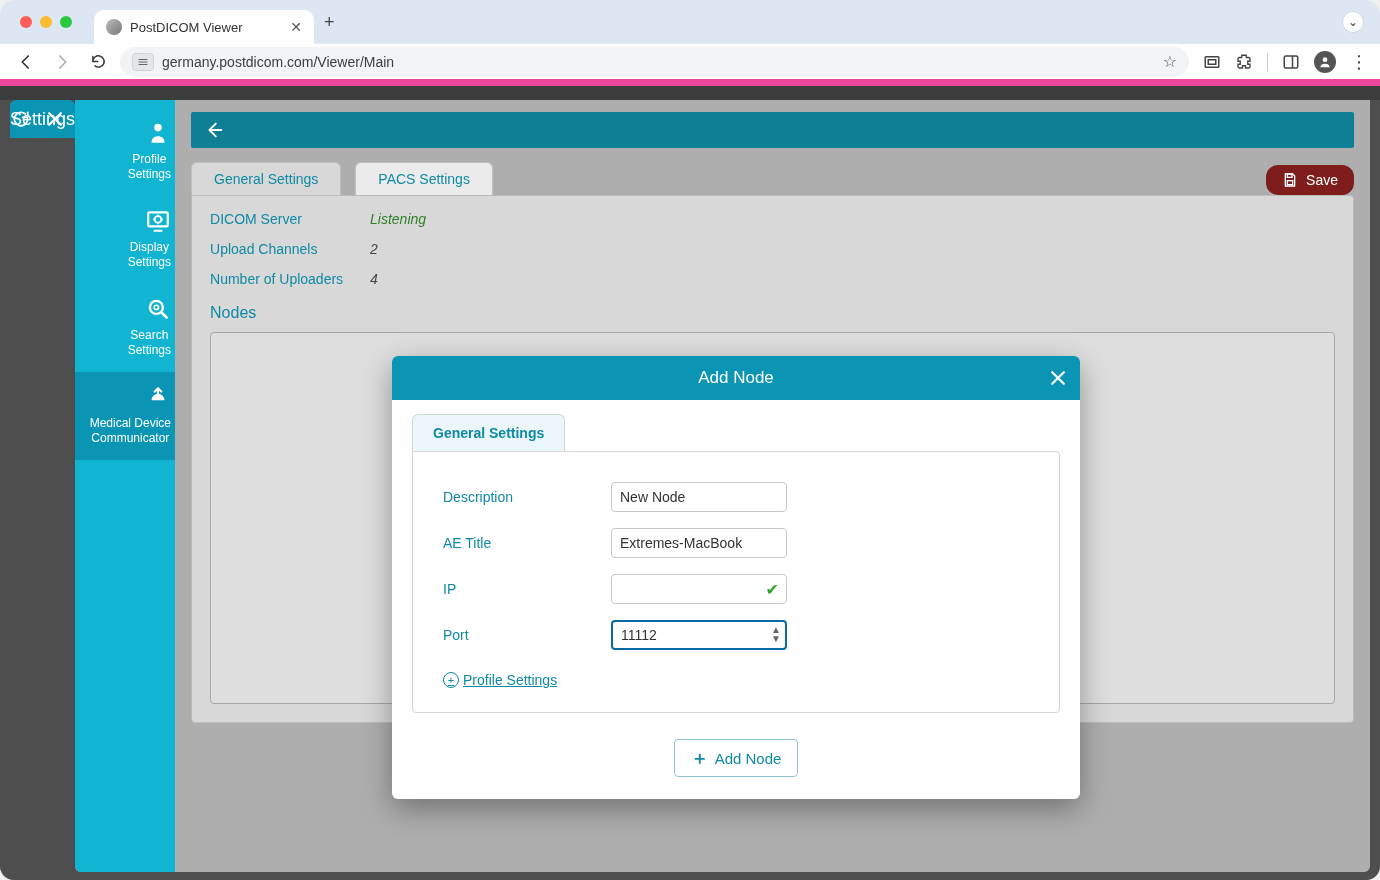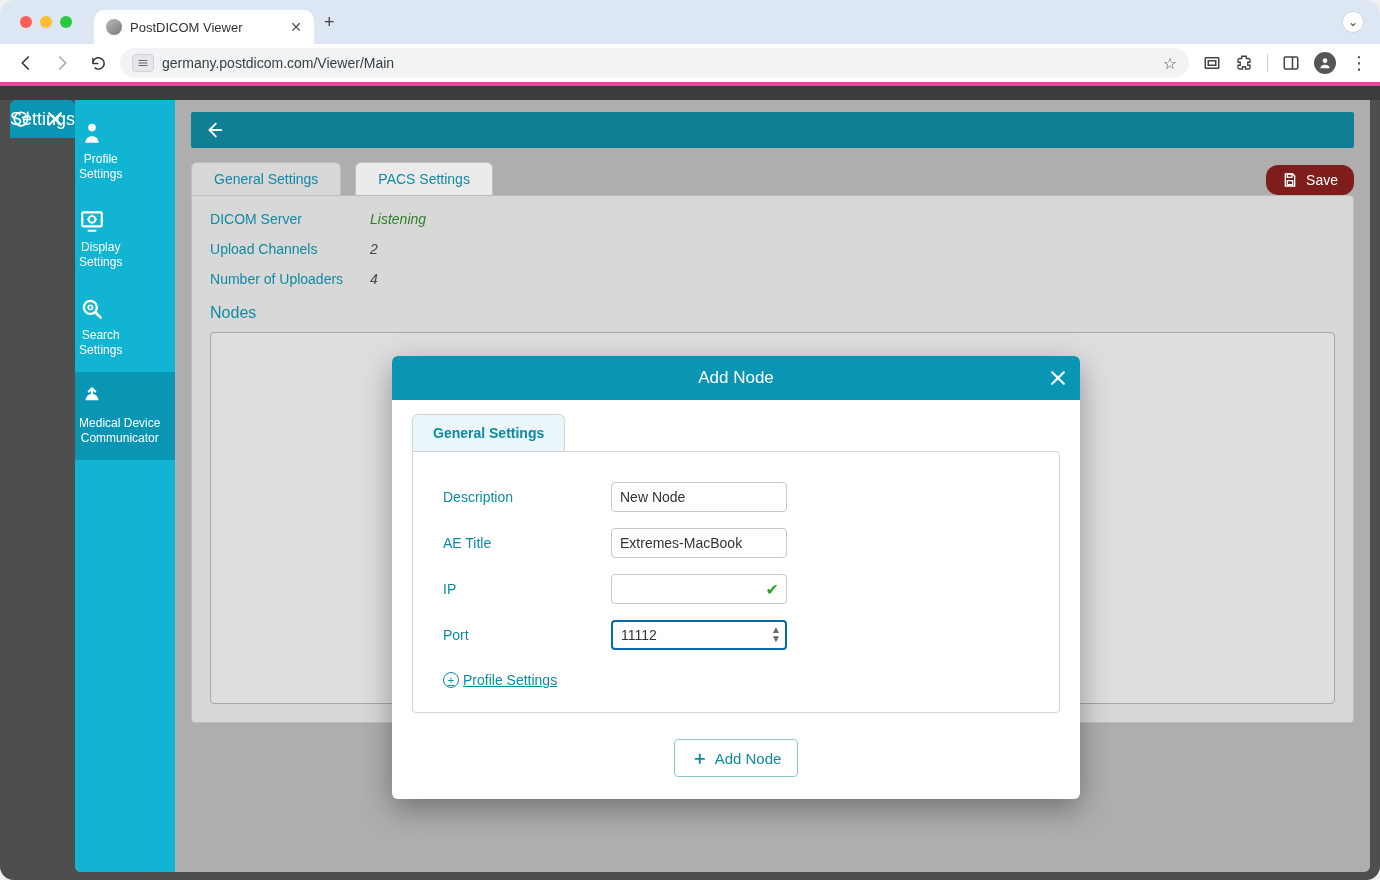--- a/index.html
+++ b/index.html
@@ -49,21 +49,21 @@
     width: 22px; height: 22px; border-radius: 50%;
     display:flex; align-items:center; justify-content:center;
     font-size: 12px; color:#444; background:#fff; border:1px solid #d0d7e2;
   }
 
   
   .urlbar-row {
     height: 42px; background: #fff;
     display: flex; align-items: center;
     padding: 0 12px; gap: 8px;
-    border-bottom: 4px solid #ec4899;
+    border-bottom: 7px solid #ec4899;
   }
   .nav-btn { width: 28px; height: 28px; display:flex; align-items:center; justify-content:center; color:#333; border-radius:50%; cursor:pointer; }
   .nav-btn.disabled { color:#aaa; }
   .urlbar {
     flex: 1; height: 30px;
     background: #f1f3f4;
     border-radius: 16px;
     display: flex; align-items: center;
     padding: 0 12px; gap: 8px;
     font-size: 14px; color: #3c4043;
@@ -112,21 +112,21 @@
     flex:1; display:flex; background:#b8b8b8;
     border-radius: 0 0 6px 6px; overflow:hidden;
     position: relative;
   }
   .side-nav {
     width: 100px; background: #12b5d1;
     display:flex; flex-direction:column;
     padding-top: 8px;
   }
   .side-item {
-    display:flex; flex-direction:column; align-items:flex-start;
+    display:flex; flex-direction:column; align-items:flex-end;
     color:#fff; font-size:12px; text-align:center;
     padding: 12px 4px 14px; gap:6px; cursor:pointer;
     line-height: 1.25;
   }
   .side-item.active { background: #0a95b5; }
   .side-item svg, .side-item .sicon { width:26px; height:26px; }
   .content-pane {
     flex:1; position:relative;
     background: rgba(160,160,160,0.4);
     padding: 12px 16px 16px 16px;

